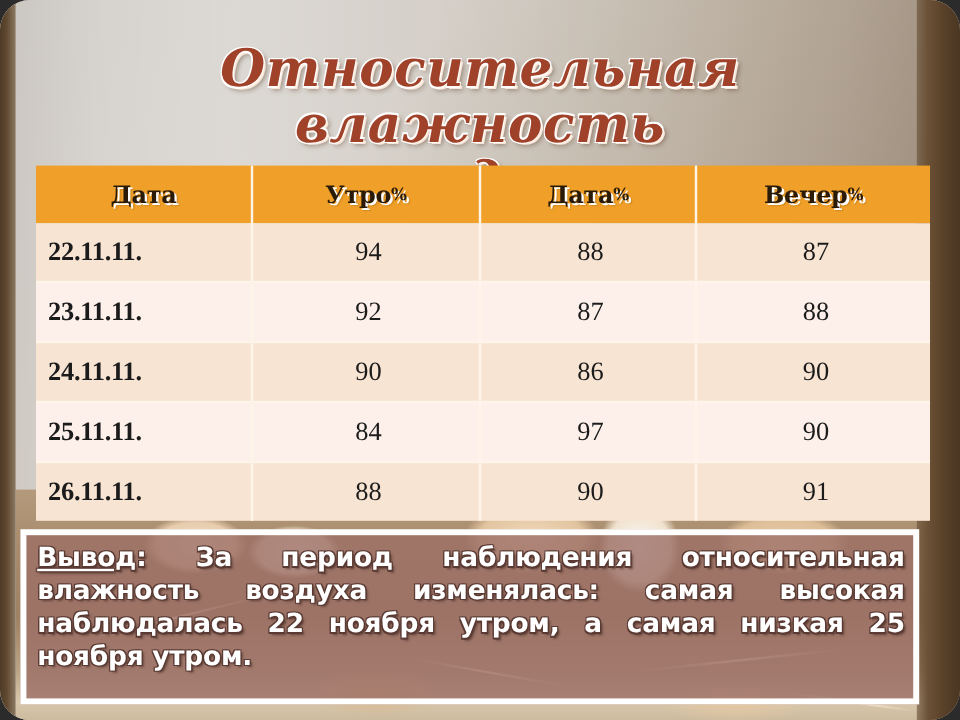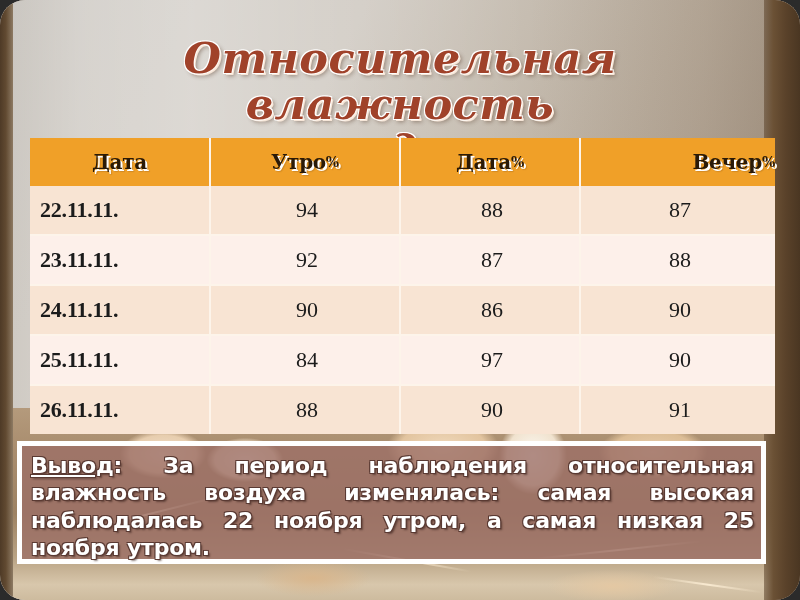--- a/index.html
+++ b/index.html
@@ -139,21 +139,21 @@
     color: #2a1a08;
     font-family: "DejaVu Serif", "Liberation Serif", serif;
     font-weight: 700;
     font-size: 20px;
     text-align: center;
     padding: 0;
     border-right: 2px solid #fdf4ea;
     text-shadow: 2px 2px 0 #ffffff, 3px 3px 1px rgba(120,70,20,0.25);
     letter-spacing: -0.3px;
   }
-  table.humidity thead th:last-child { border-right: none; text-align: right; }
+  table.humidity thead th:last-child { border-right: none; }
   table.humidity thead th .pct {
     font-size: 14px;
     vertical-align: 2px;
   }
 
   table.humidity tbody td {
     height: 48px;
     padding: 0 2px 0 6px;
     border-right: 2px solid #fdf4ea;
     border-bottom: 2px solid #fdf4ea;
@@ -173,21 +173,21 @@
   table.humidity tbody tr.odd  td { background: #f8e4d3; }
   table.humidity tbody tr.even td { background: #fdf0ea; margin-left: 20px; }
   table.humidity tbody tr:last-child td { border-bottom: none; }
 
   
   .conclusion {
     position: absolute;
     left: 17px;
     top: 441px;
     width: 749px;
-    height: 123px;
+    height: 146px;
     box-sizing: border-box;
     border: 5px solid #ffffff;
     background: rgba(156,111,103,0.80);
     padding: 6px 7px 4px 9px;
   }
   .conclusion .txt {
     margin: 0;
     font-family: "DejaVu Sans", "Liberation Sans", sans-serif;
     font-weight: 700;
     font-size: 22px;

